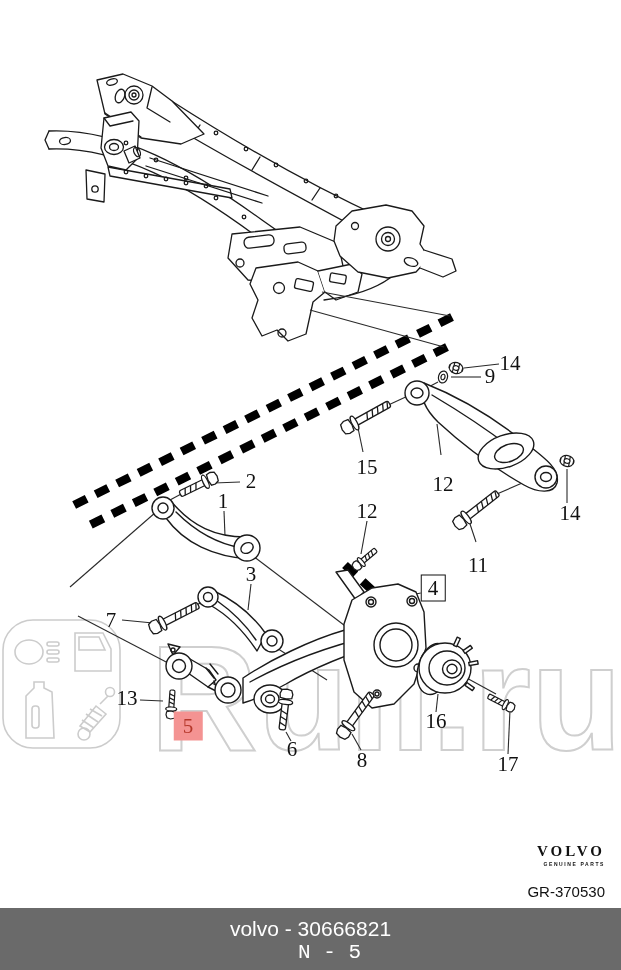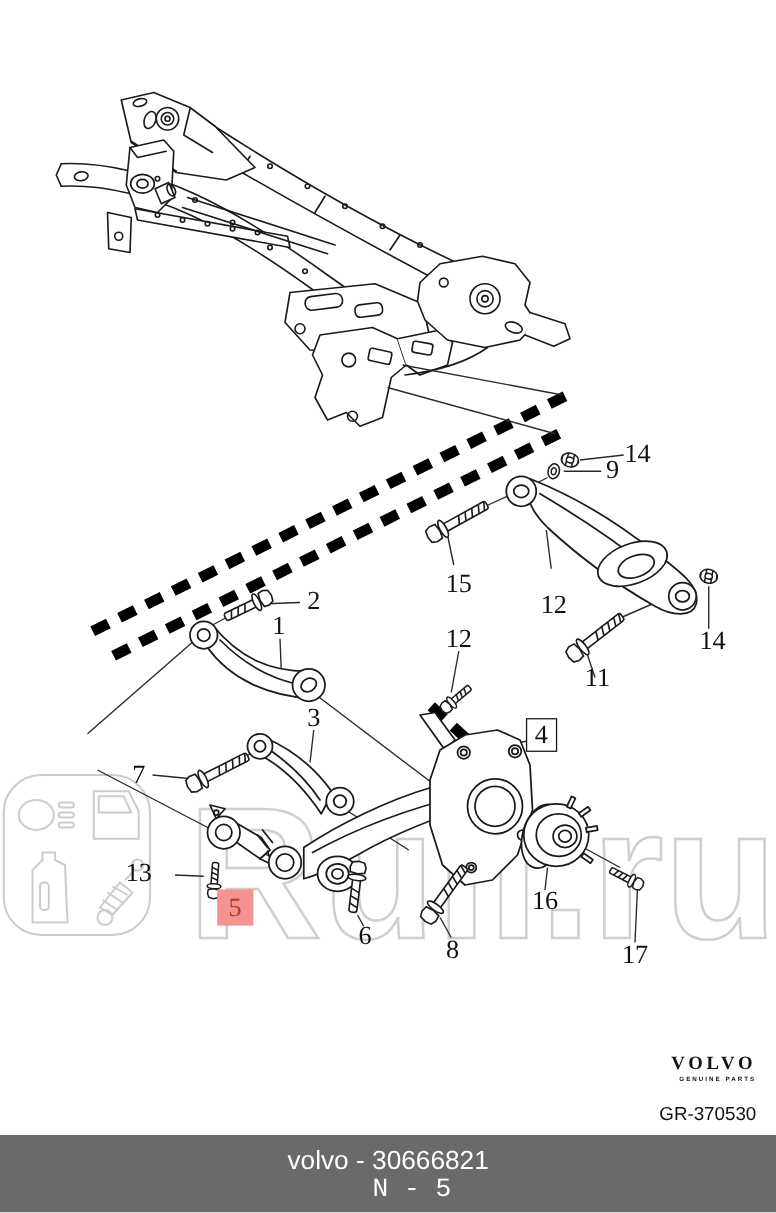--- a/index.html
+++ b/index.html
@@ -287,23 +287,23 @@
 <div class="co" style="left:223px;top:501px">1</div>
 <div class="co" style="left:251px;top:481px">2</div>
 <div class="co" style="left:251px;top:574px">3</div>
 <div class="co boxed" style="left:433px;top:588px">4</div>
 <div class="co hl" style="left:188px;top:726px">5</div>
 <div class="co" style="left:292px;top:749px">6</div>
 <div class="co" style="left:111px;top:620px">7</div>
 <div class="co" style="left:362px;top:760px">8</div>
 <div class="co" style="left:490px;top:376px">9</div>
 <div class="co" style="left:367px;top:511px">12</div>
-<div class="co" style="left:478px;top:542px">11</div>
+<div class="co" style="left:478px;top:565px">11</div>
 <div class="co" style="left:443px;top:484px">12</div>
-<div class="co" style="left:111px;top:698px">13</div>
+<div class="co" style="left:127px;top:698px">13</div>
 <div class="co" style="left:510px;top:363px">14</div>
 <div class="co" style="left:570px;top:513px">14</div>
 <div class="co" style="left:367px;top:467px">15</div>
 <div class="co" style="left:436px;top:721px">16</div>
 <div class="co" style="left:508px;top:764px">17</div>
 
 <div class="brand">
   <div class="logo">VOLVO</div>
   <div class="tag">GENUINE PARTS</div>
   <div class="code">GR-370530</div>

